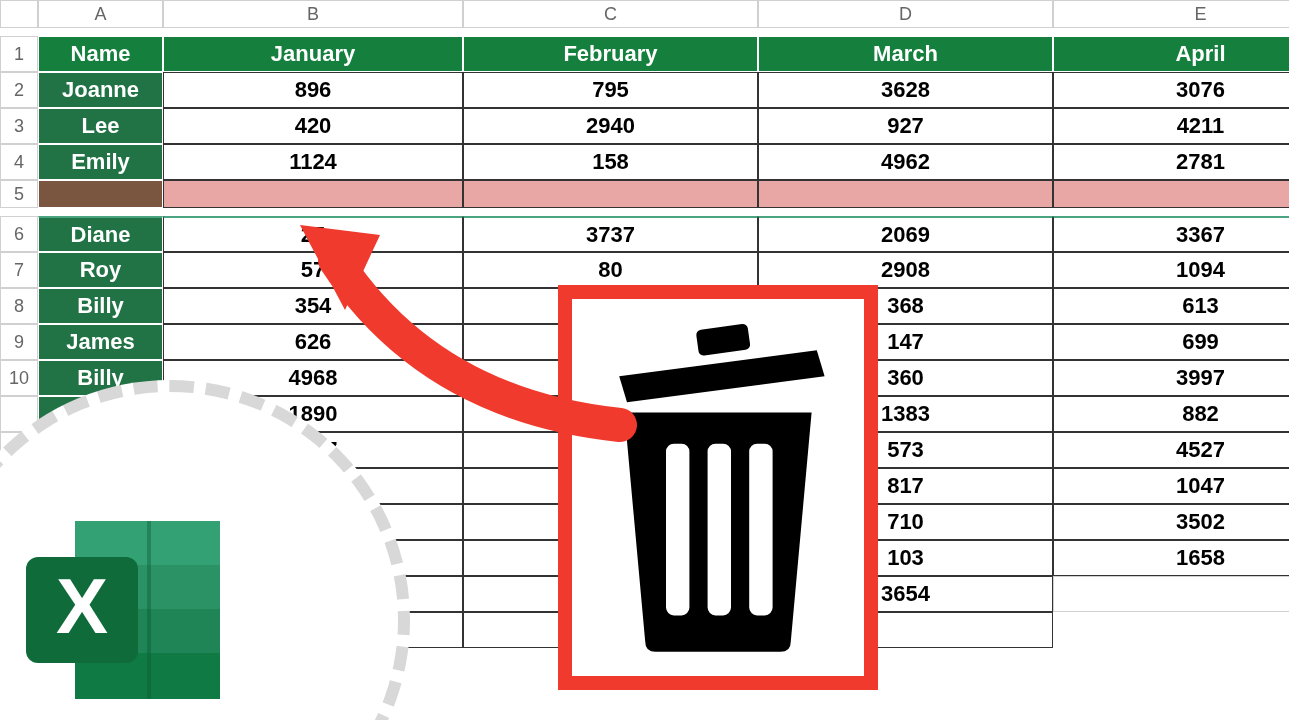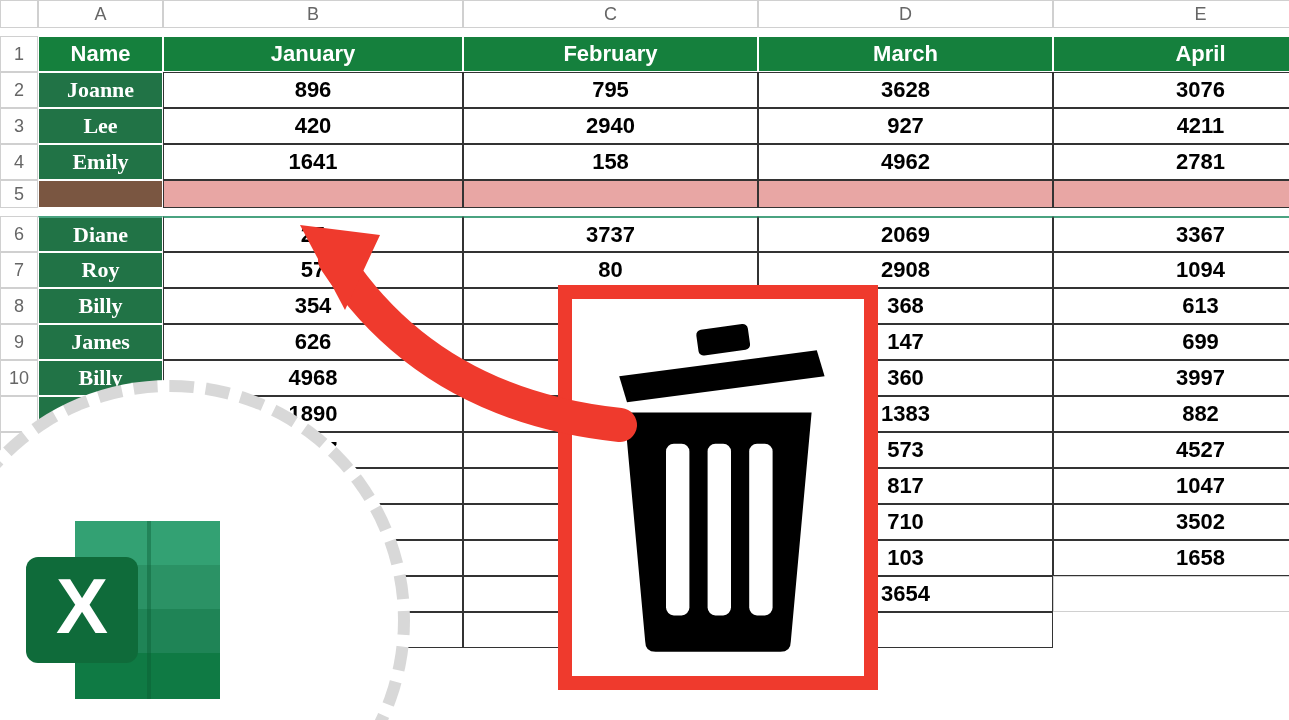--- a/index.html
+++ b/index.html
@@ -44,21 +44,20 @@
     background: #15803d;
     color: #fff;
     font-weight: bold;
     border: 1px solid #fff;
   }
   .green-name {
     background: #217346;
     color: #fff;
     font-weight: bold;
     border: 1px solid #fff;
-    font-family: Liberation Serif, serif;
   }
   .data-cell {
     border: 1px solid #333;
     font-weight: bold;
   }
   
   .arrow-svg {
     position: absolute;
     left: 290px;
     top: 195px;
@@ -129,21 +128,21 @@
     <div class="cell data-cell">3628</div>
     <div class="cell data-cell">3076</div>
     <div class="cell row-header">3</div>
     <div class="cell green-name">Lee</div>
     <div class="cell data-cell">420</div>
     <div class="cell data-cell">2940</div>
     <div class="cell data-cell">927</div>
     <div class="cell data-cell">4211</div>
     <div class="cell row-header">4</div>
     <div class="cell green-name">Emily</div>
-    <div class="cell data-cell">1641</div>
+    <div class="cell data-cell">1124</div>
     <div class="cell data-cell">158</div>
     <div class="cell data-cell">4962</div>
     <div class="cell data-cell">2781</div>
     <div class="cell row-header" style="height: 28px;">5</div>
     <div class="cell green-name" style="height: 28px; background: rgb(122, 86, 65);"></div>
     <div class="cell data-cell" style="height: 28px; background: rgb(232, 166, 164);"></div>
     <div class="cell data-cell" style="height: 28px; background: rgb(232, 166, 164);"></div>
     <div class="cell data-cell" style="height: 28px; background: rgb(232, 166, 164);"></div>
     <div class="cell data-cell" style="height: 28px; background: rgb(232, 166, 164);"></div>
     <div class="cell row-header">6</div>

